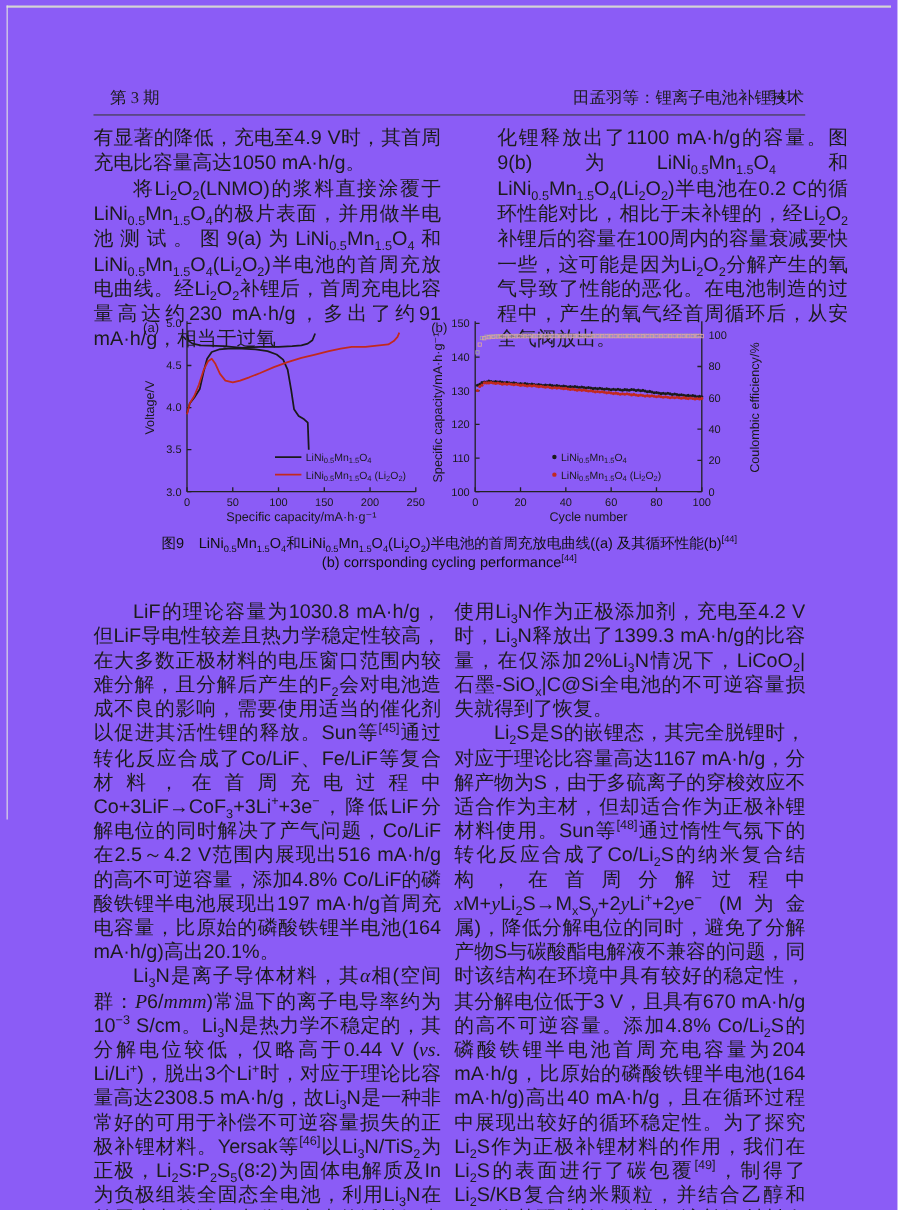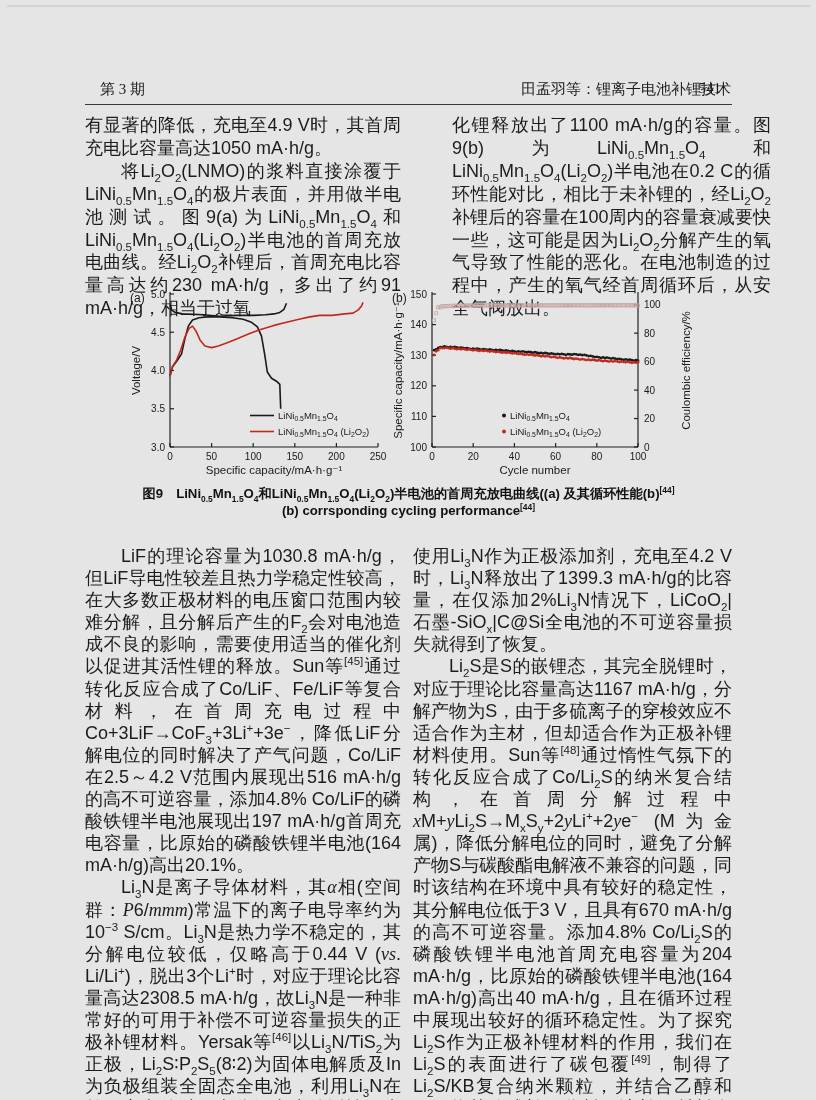--- a/index.html
+++ b/index.html
@@ -1,16 +1,16 @@
 <!DOCTYPE html>
 <html><head>
 <meta charset="utf-8">
 <style>
   html,body{margin:0;padding:0;background:#ffffff;}
-  .page{position:relative;width:816px;height:1100px;background:#e5e5e5;overflow:hidden;
+  .page{position:relative;width:816px;height:1100px;background:#8b5cf6;overflow:hidden;
         font-family:"Liberation Sans","DejaVu Sans",sans-serif;color:#1c1c1c;}
   .scan-top{position:absolute;top:5px;left:6px;right:6px;height:1.5px;background:#d4d4d4;}
   .scan-left{position:absolute;top:5px;left:6px;width:1px;height:740px;background:#e4e4e4;}
   header{position:absolute;top:80px;left:85px;width:646px;height:20px;
          font-family:"Liberation Serif","DejaVu Serif",serif;font-size:15px;}
   .hd-issue{position:absolute;left:15px;top:0;}
   .hd-title{position:absolute;left:0;right:0;top:0;text-align:right;}
   .hd-page{position:absolute;right:10px;top:0;}
   .rule{position:absolute;top:104px;left:85px;width:647px;height:0;border-top:1.6px solid #3a3a3a;}
   .col{position:absolute;width:316px;text-align:justify;font-size:18px;line-height:22.9px;}
@@ -19,21 +19,21 @@
   #lt{left:85px;top:114px;}
   #rt{left:413px;top:114px;width:319px;margin-left:39px;}
   #lb{left:85px;top:545px;line-height:22.1px;}
   #rb{left:413px;top:545px;width:319px;line-height:22.1px;}
   sub,sup{font-size:0.64em;line-height:0;}
   i{font-family:"Liberation Serif","DejaVu Serif",serif;}
   figure{position:absolute;left:126px;top:286px;margin:0;width:586px;height:196px;}
   #chartA{position:absolute;left:0;top:0;}
   #chartB{position:absolute;left:264px;top:0;}
   .caption{position:absolute;left:85px;top:486px;width:647px;text-align:center;
-           font-weight:bold;font-size:13.2px;line-height:16.8px;color:#111;}
+           font-weight:normal;font-size:13.2px;line-height:16.8px;color:#111;}
   svg text{font-family:"Liberation Sans","DejaVu Sans",sans-serif;}
 </style>
 </head>
 <body>
 
 <div class="page">
   <div class="scan-top"></div>
   <div class="scan-left"></div>
 
   <header>

